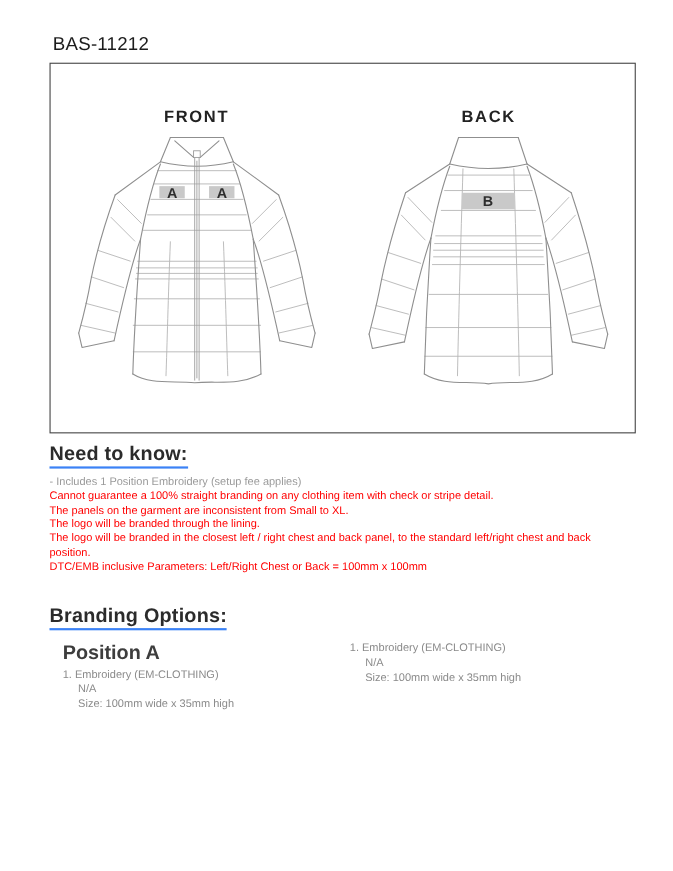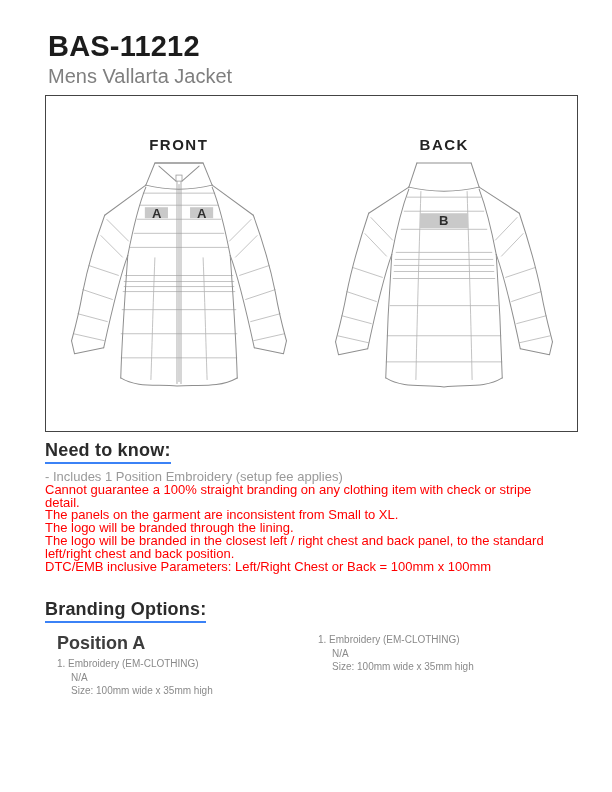--- a/index.html
+++ b/index.html
@@ -7,21 +7,21 @@
   body {
     width:612px; height:792px;
     font-family:"Liberation Sans", sans-serif;
     color:#222;
     position:relative;
     overflow:hidden;
   }
   .page { padding:30px 34px 0 45px; }
 
   
-  .sku-title { font-size:29px; font-weight:bold; color:#1c1c1c; margin-left:3px; letter-spacing:0.2px; }
+  .sku-title { font-size:17px; font-weight:normal; color:#1c1c1c; margin-left:3px; letter-spacing:0.2px; }
   .product-name { font-size:20px; color:#7f7f7f; margin-left:3px; margin-top:2px; }
 
   
   .diagram-box {
     margin-top:7px;
     width:533px; height:337px;
     border:1px solid #444;
     display:flex;
     background:#fff;
   }
@@ -43,39 +43,38 @@
     display:inline-block;
     font-size:18px; font-weight:bold; color:#2b2b2b;
     border-bottom:2px solid #3b82f6;
     padding-bottom:1px;
     letter-spacing:0.2px;
   }
   .need-heading-wrap { margin-top:8px; }
   .branding-heading-wrap { margin-top:26px; }
 
   
-  .notes { margin-top:7px; max-width:518px; font-size:13px; line-height:12.8px; }
+  .notes { margin-top:7px; max-width:518px; font-size:10px; line-height:12.8px; }
   .note-gray { color:#9a9a9a; }
   .note-red  { color:#ff0000; }
 
   
   .branding-cols { margin-top:10px; display:flex; }
   .branding-col { width:261px; padding-left:12px; }
   .position-name { font-size:18px; font-weight:bold; color:#3d3d3d; margin-bottom:3px; }
   .option-line { font-size:10px; color:#8a8a8a; line-height:13.5px; }
   .option-indent { padding-left:14px; }
 </style>
 </head>
 <body>
 
 <div class="page">
 
   <div>
     <div class="sku-title">BAS-11212</div>
-    <div class="product-name">Mens Vallarta Jacket</div>
   </div>
 
   <div class="diagram-box">
 
     <div class="view-col">
       <div class="view-label">FRONT</div>
       <svg class="jacket-svg" width="242" height="236" viewBox="0 0 240 235">
 
         <g class="quilt">
           <path d="M84,36 L156,36"></path>

